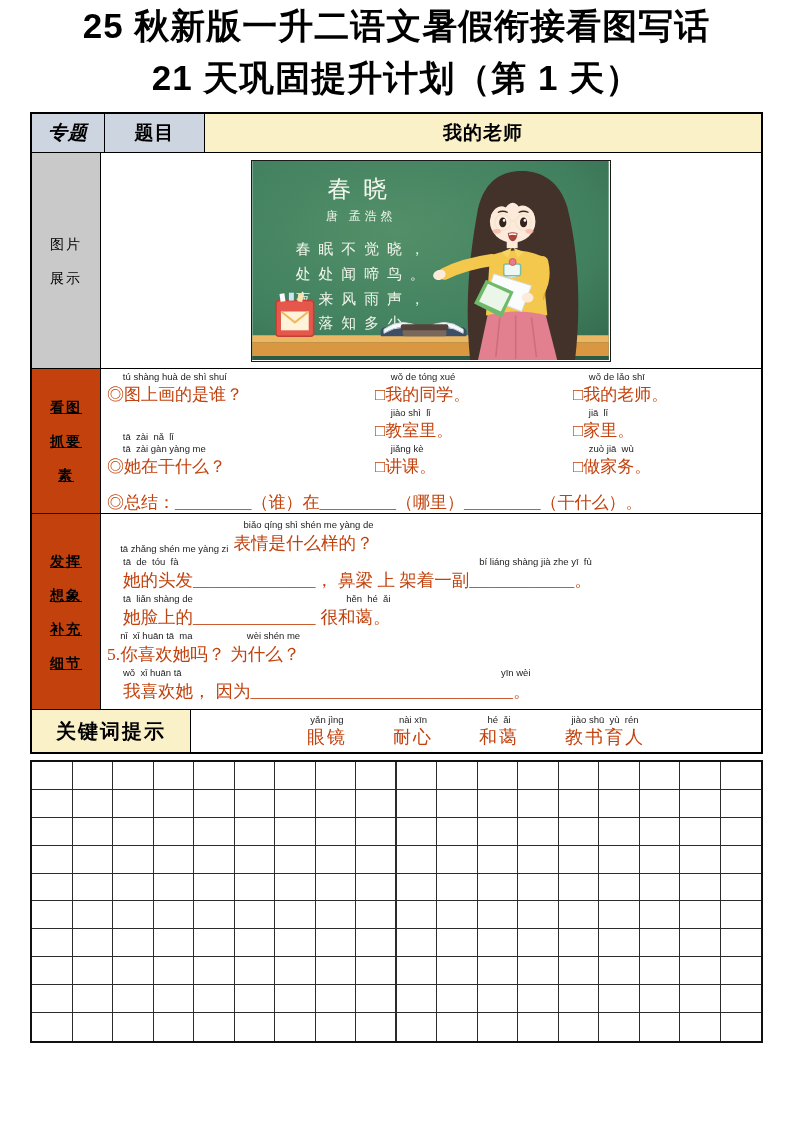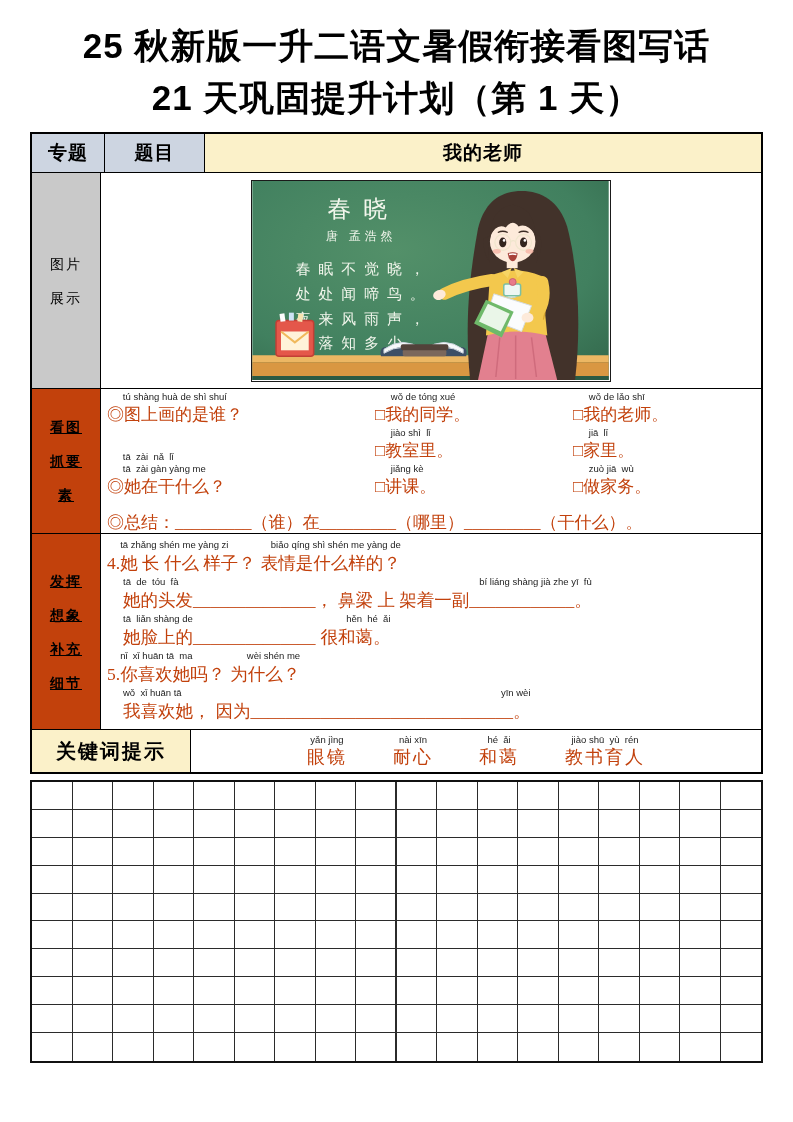--- a/index.html
+++ b/index.html
@@ -1,41 +1,41 @@
 <!DOCTYPE html>
 <html><head>
 <meta charset="utf-8">
 <style>
   * { margin:0; padding:0; box-sizing:border-box; }
   html,body { background:#ffffff; }
   body { width:793px; height:1122px; font-family:"Liberation Sans", sans-serif; color:#000; }
   .page { position:relative; width:793px; height:1122px; overflow:hidden; }
 
   
-  .title-block { padding-top:20px; text-align:center; }
+  .title-block { text-align:center; }
   .title-line { font-size:35px; font-weight:bold; line-height:52px; letter-spacing:1px;
                 font-family:"Liberation Sans", sans-serif; }
 
   
   .sheet { margin:8px 30px 0 30px; width:733px; border:2.5px solid #000; }
   .row { display:flex; }
   .row + .row { border-top:1.6px solid #000; }
   .cell { min-width:0; }
   .cell + .cell { border-left:1.6px solid #000; }
 
   .hd   { background:#cdd5e1; font-weight:bold; text-align:center; }
   .yel  { background:#fbf1c9; }
   .side-gray  { background:#c9c9c9; }
   .side-blue  { background:#c2410c;text-decoration:underline; }
 
   
   .r1 { height:38px; }
   .r1 .cell { display:flex; align-items:center; justify-content:center;
               font-size:19px; font-weight:bold; letter-spacing:1px; }
-  .w68  { width:72px; }
+  .w68  { width:72px;font-style:italic; }
   .w210 { width:210px; }
   .w100 { width:100px; }
   .grow { flex:1; }
 
   
   .side { width:68px; display:flex; align-items:center; justify-content:center;
           text-align:center; font-size:14px; line-height:34px; white-space:pre-line;
           letter-spacing:2px; }
   .side.bold { font-weight:bold; }
 
@@ -266,21 +266,20 @@
 
     <div class="row r4">
       <div class="cell side side-blue bold">发挥
 想象
 补充
 细节</div>
       <div class="cell content">
         <div class="img-line">
             <span class="seg">
               <span class="py">     tā zhǎng shén me yàng zi</span>
-              <span class="zh">4.她 长 什么 样子？</span>
             </span>
             <span class="seg">
               <span class="py">biǎo qíng shì shén me yàng de</span>
               <span class="zh">表情是什么样的？</span>
             </span>
           </div>
         <div class="img-line indent">
             <span class="seg">
               <span class="py">tā  de  tóu  fà</span>
               <span class="zh">她的头发______________，</span>

